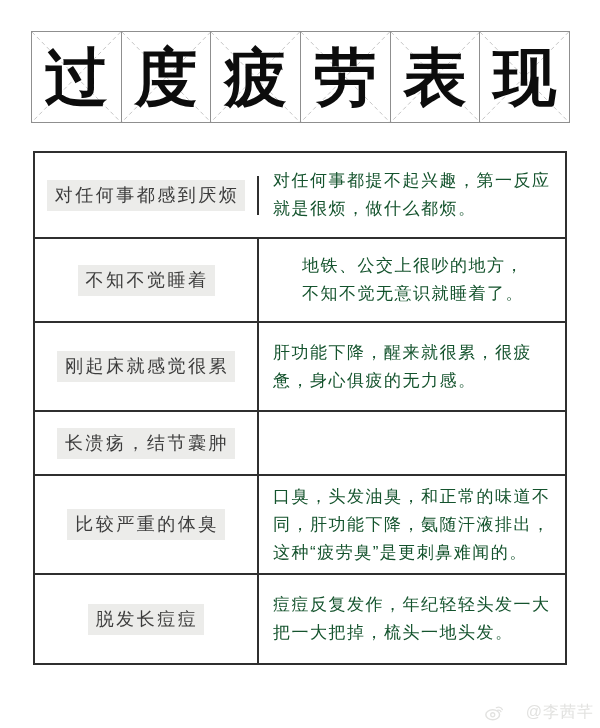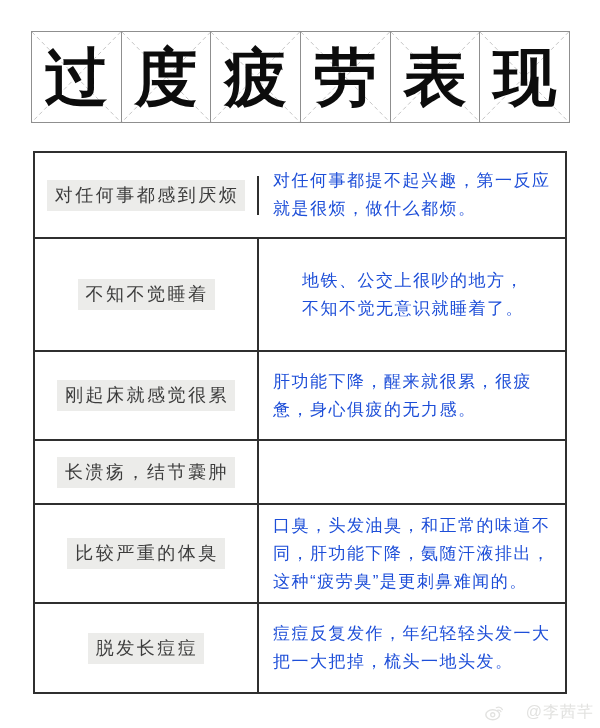--- a/index.html
+++ b/index.html
@@ -37,21 +37,21 @@
   .fatigue-table{
     position:absolute;left:33px;top:151px;
     width:534px;
     border:2px solid #2f2f2f;
     box-sizing:border-box;
     background:#fff;
   }
   .t-row{display:flex;box-sizing:border-box;}
   .t-row + .t-row{border-top:2px solid #2f2f2f;}
   .t-row:nth-child(1){height:84px;align-items:center;}
-  .t-row:nth-child(2){height:113px;}
+  .t-row:nth-child(2){height:84px;}
   .t-row:nth-child(3){height:89px;}
   .t-row:nth-child(4){height:64px;}
   .t-row:nth-child(5){height:99px;}
   .t-row:nth-child(6){height:90px;}
   .cell-left{
     width:224px;min-width:224px;
     border-right:2px solid #2f2f2f;
     display:flex;align-items:center;justify-content:center;
     box-sizing:border-box;
     padding:4px;
@@ -68,21 +68,21 @@
     flex:1;
     display:flex;align-items:center;
     box-sizing:border-box;
     padding:6px 12px 6px 14px;
   }
   .row-desc{
     margin:0;
     font-size:17px;
     line-height:28px;
     letter-spacing:1.5px;
-    color:#1d4ed8;
+    color:#14532d;
     white-space:pre-line;
   }
   .t-row:nth-child(2) .row-desc{text-align:center;width:100%;}
   
   .watermark{
     position:absolute;
     right:6px;top:701px;
     display:flex;align-items:center;gap:20px;
     color:#e2e2e0;
     font-size:16px;

